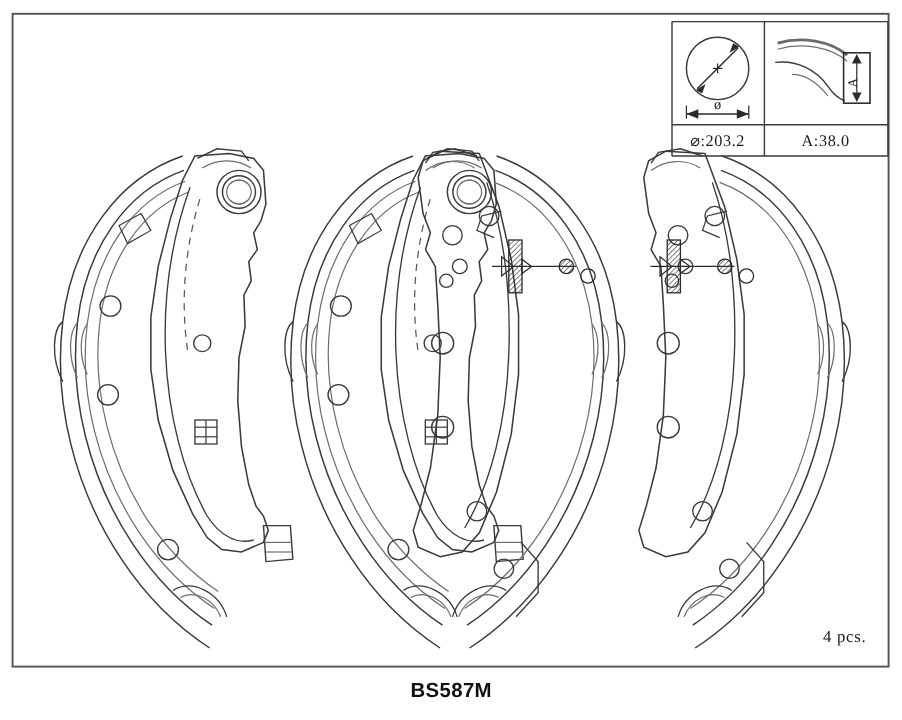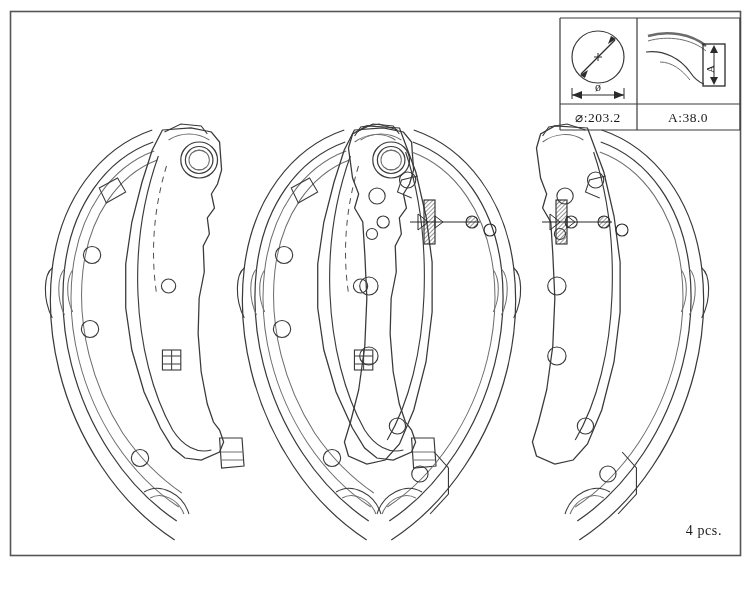--- a/index.html
+++ b/index.html
@@ -273,14 +273,15 @@
       </g>
 
       <text x="598" y="122" text-anchor="middle" font-family="'Liberation Serif', serif" font-size="13.5" fill="#1a1a1a" letter-spacing="0.5">⌀:203.2</text>
       <text x="688" y="122" text-anchor="middle" font-family="'Liberation Serif', serif" font-size="13.5" fill="#1a1a1a" letter-spacing="0.5">A:38.0</text>
     </g>
 
     <text x="722" y="535" text-anchor="end" font-family="'Liberation Serif', serif" font-size="14" fill="#1a1a1a" letter-spacing="0.6">4 pcs.</text>
 
   </svg>
 
+  <div class="part-caption">BS587M</div>
 
 </div>
 
 </body></html>

